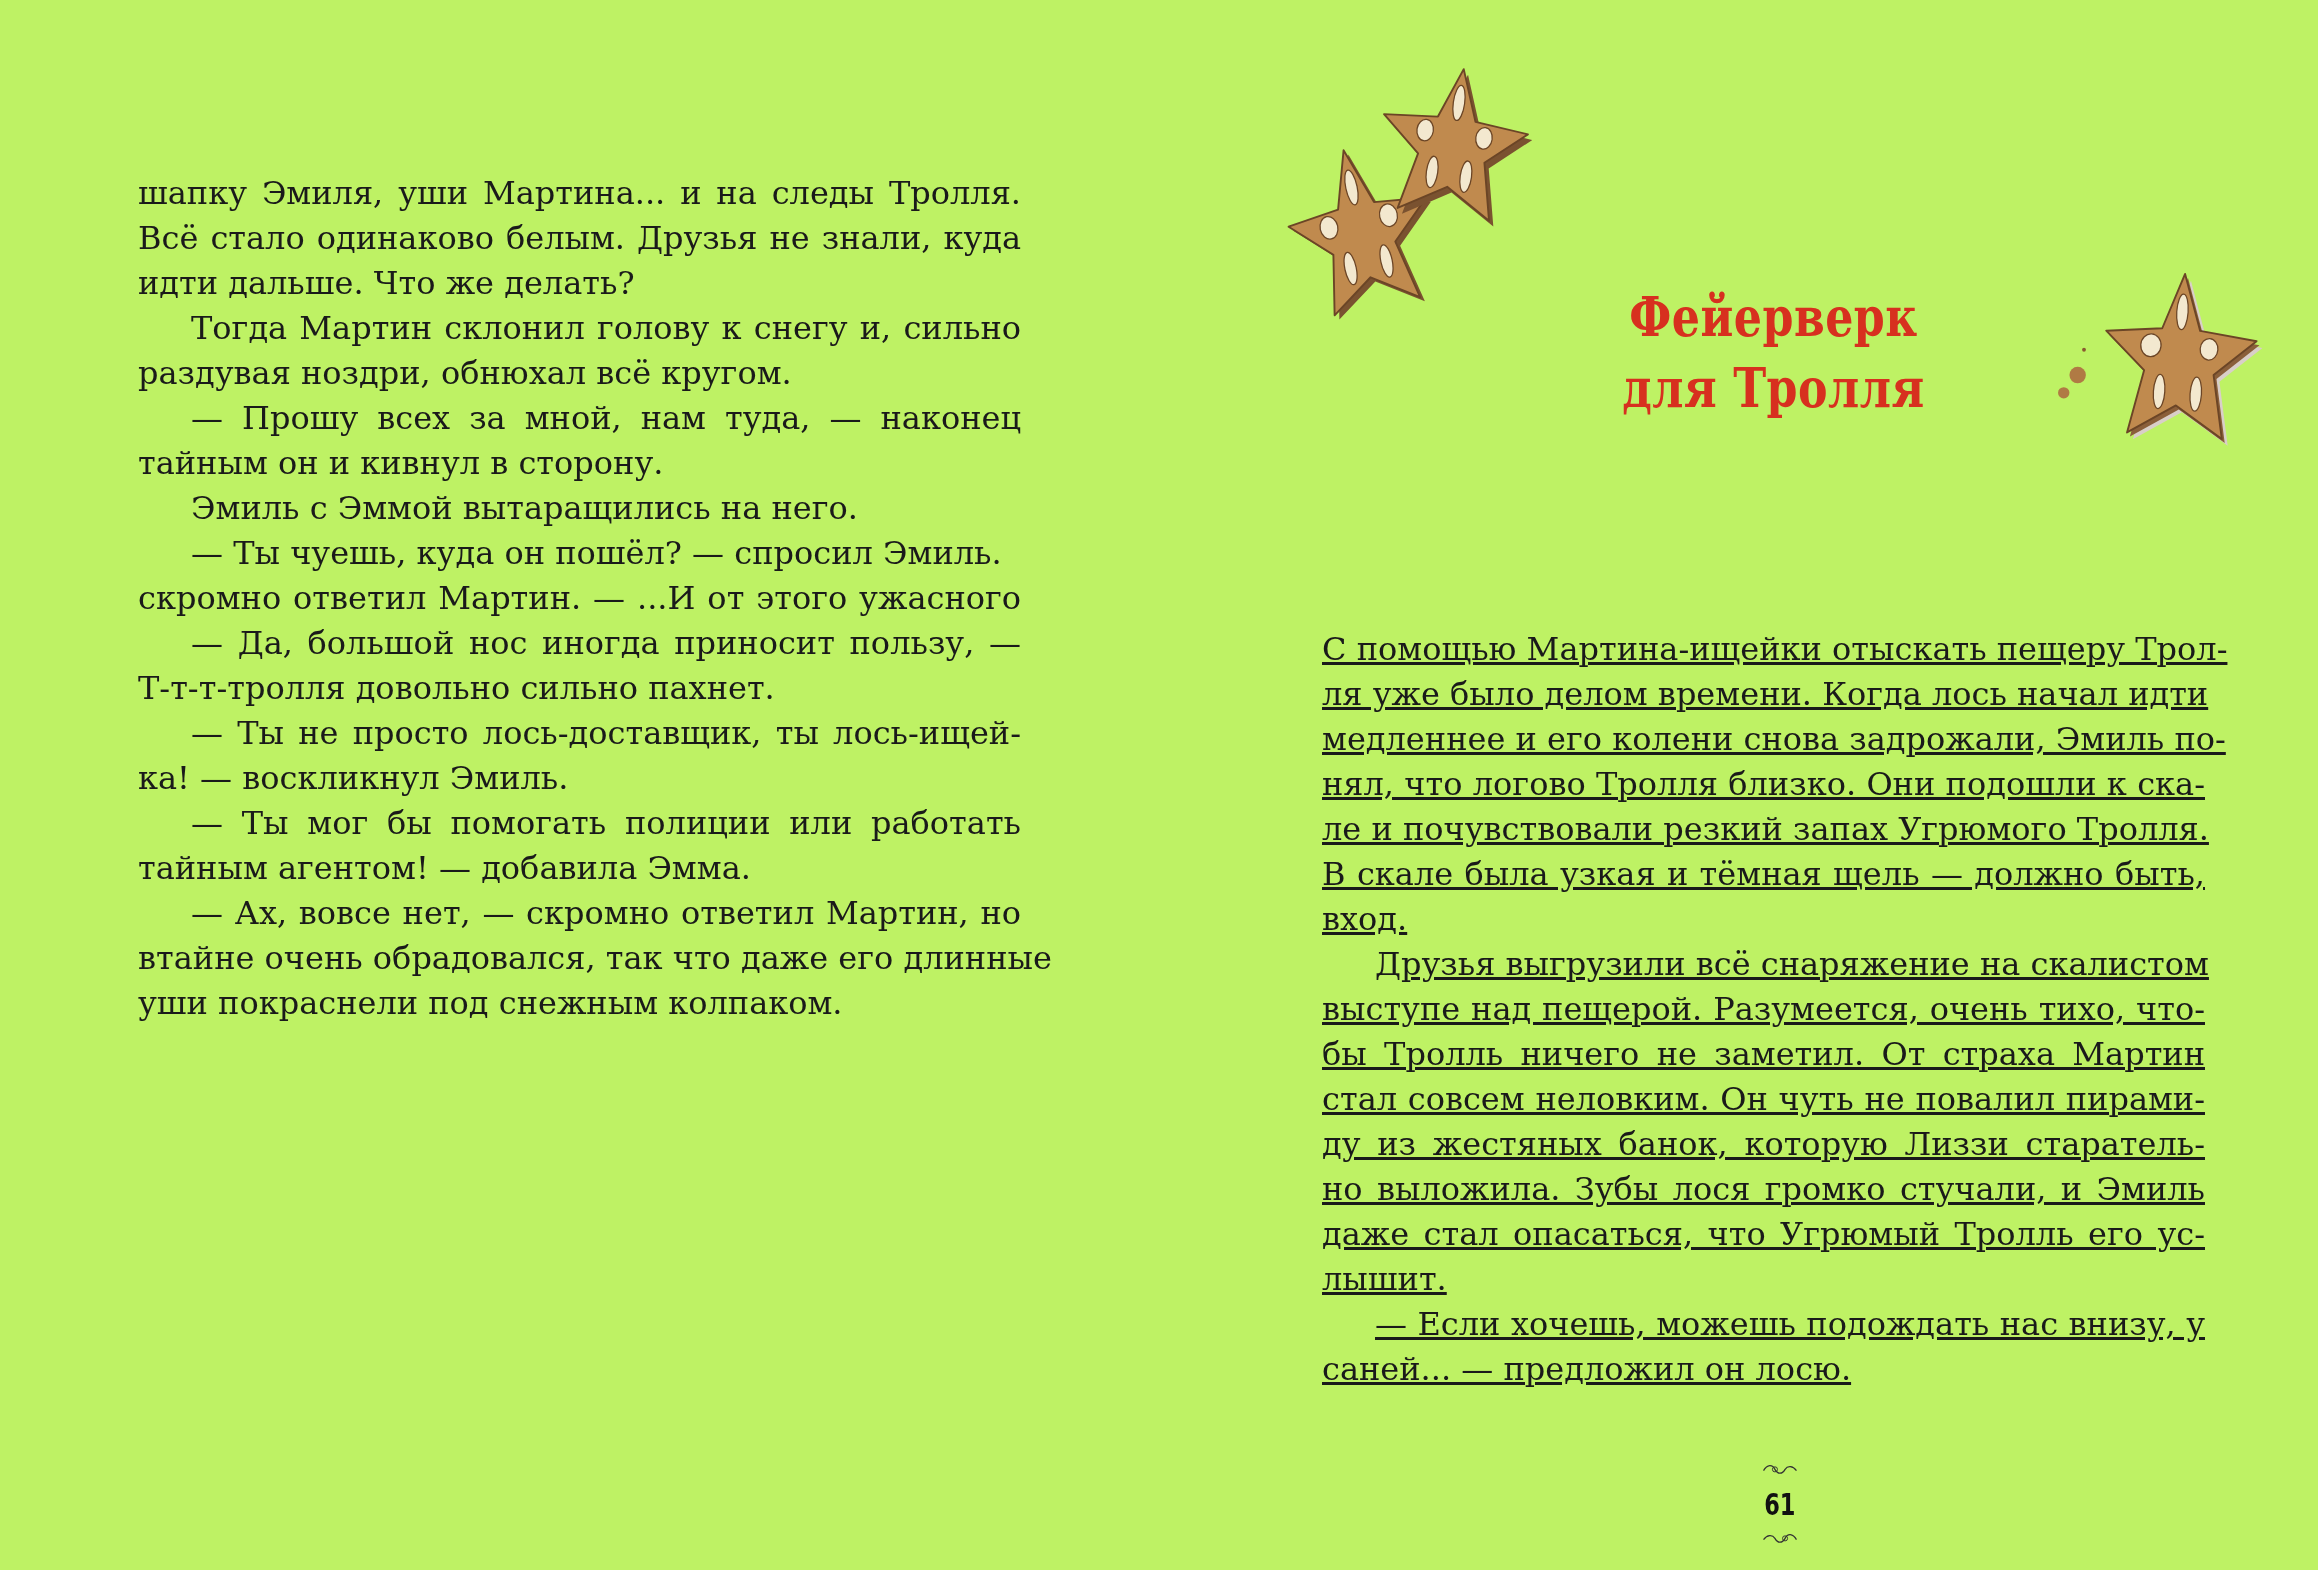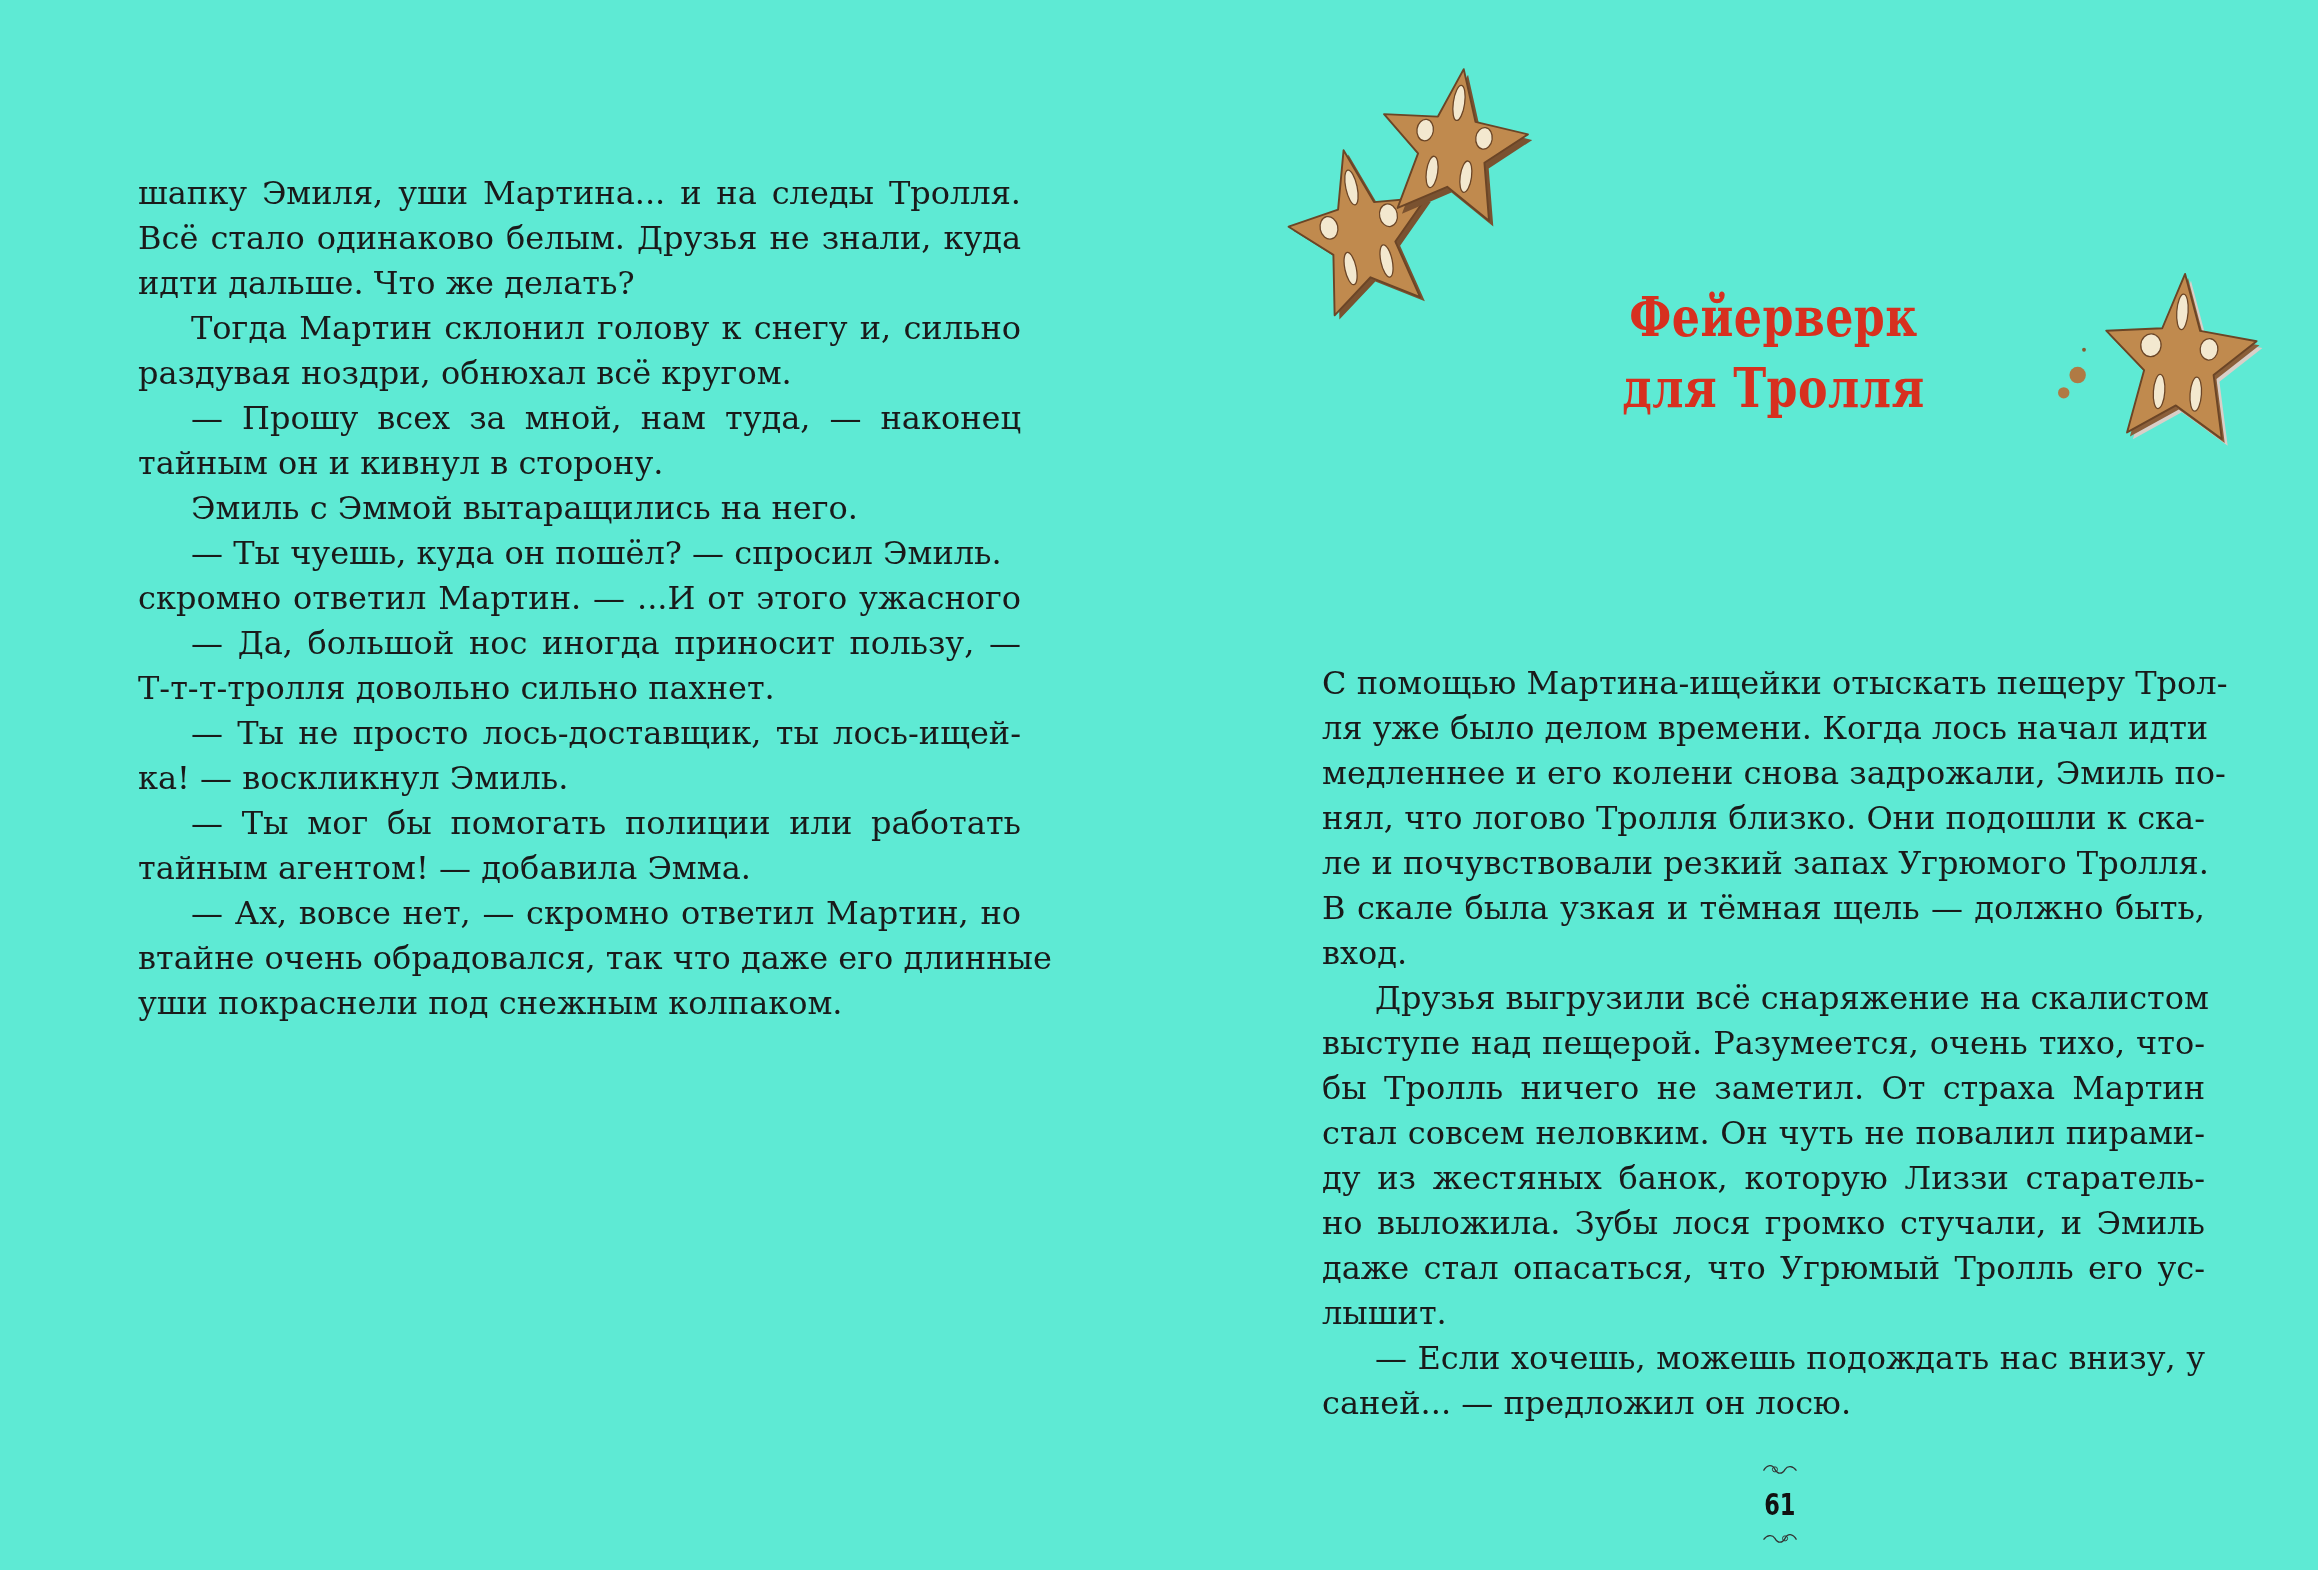--- a/index.html
+++ b/index.html
@@ -1,31 +1,31 @@
 <!DOCTYPE html>
 <html style="font-size:10px"><head>
   <meta charset="utf-8">
   <style>
     html, body { margin: 0; padding: 0; background: #ffffff; }
     body { width: 2319px; height: 1571px; position: relative; overflow: hidden; }
-    .spread { position: absolute; inset: 0; background: #5eead4; }
+    .spread { position: absolute; inset: 0; background: #bef264; }
     .page { position: absolute; top: 0; height: 1571px; }
     .page-left { left: 0; width: 1159px; }
     .page-right { left: 1159px; width: 1160px; }
 
     .text-block {
       position: absolute;
       font-family: "DejaVu Serif", "Liberation Serif", serif;
       color: #1a1a1a;
       font-size: 32px;
       line-height: 45px;
       text-align: justify;
     }
     .left-text { left: 138px; top: 171px; width: 883px; }
-    .right-text { left: 1322px; top: 661px; width: 883px; }
+    .right-text { left: 1322px; top: 627px; width: 883px; text-decoration: underline; }
 
     .line { display: block; white-space: nowrap; text-align-last: justify; height: 45px; }
     .line.last { text-align-last: left; }
     .line.indent { text-indent: 53px; }
 
     .chapter-title {
       position: absolute;
       left: 1552px; top: 282px; width: 443px;
       text-align: center;
       font-family: "DejaVu Serif", "Liberation Serif", serif;

